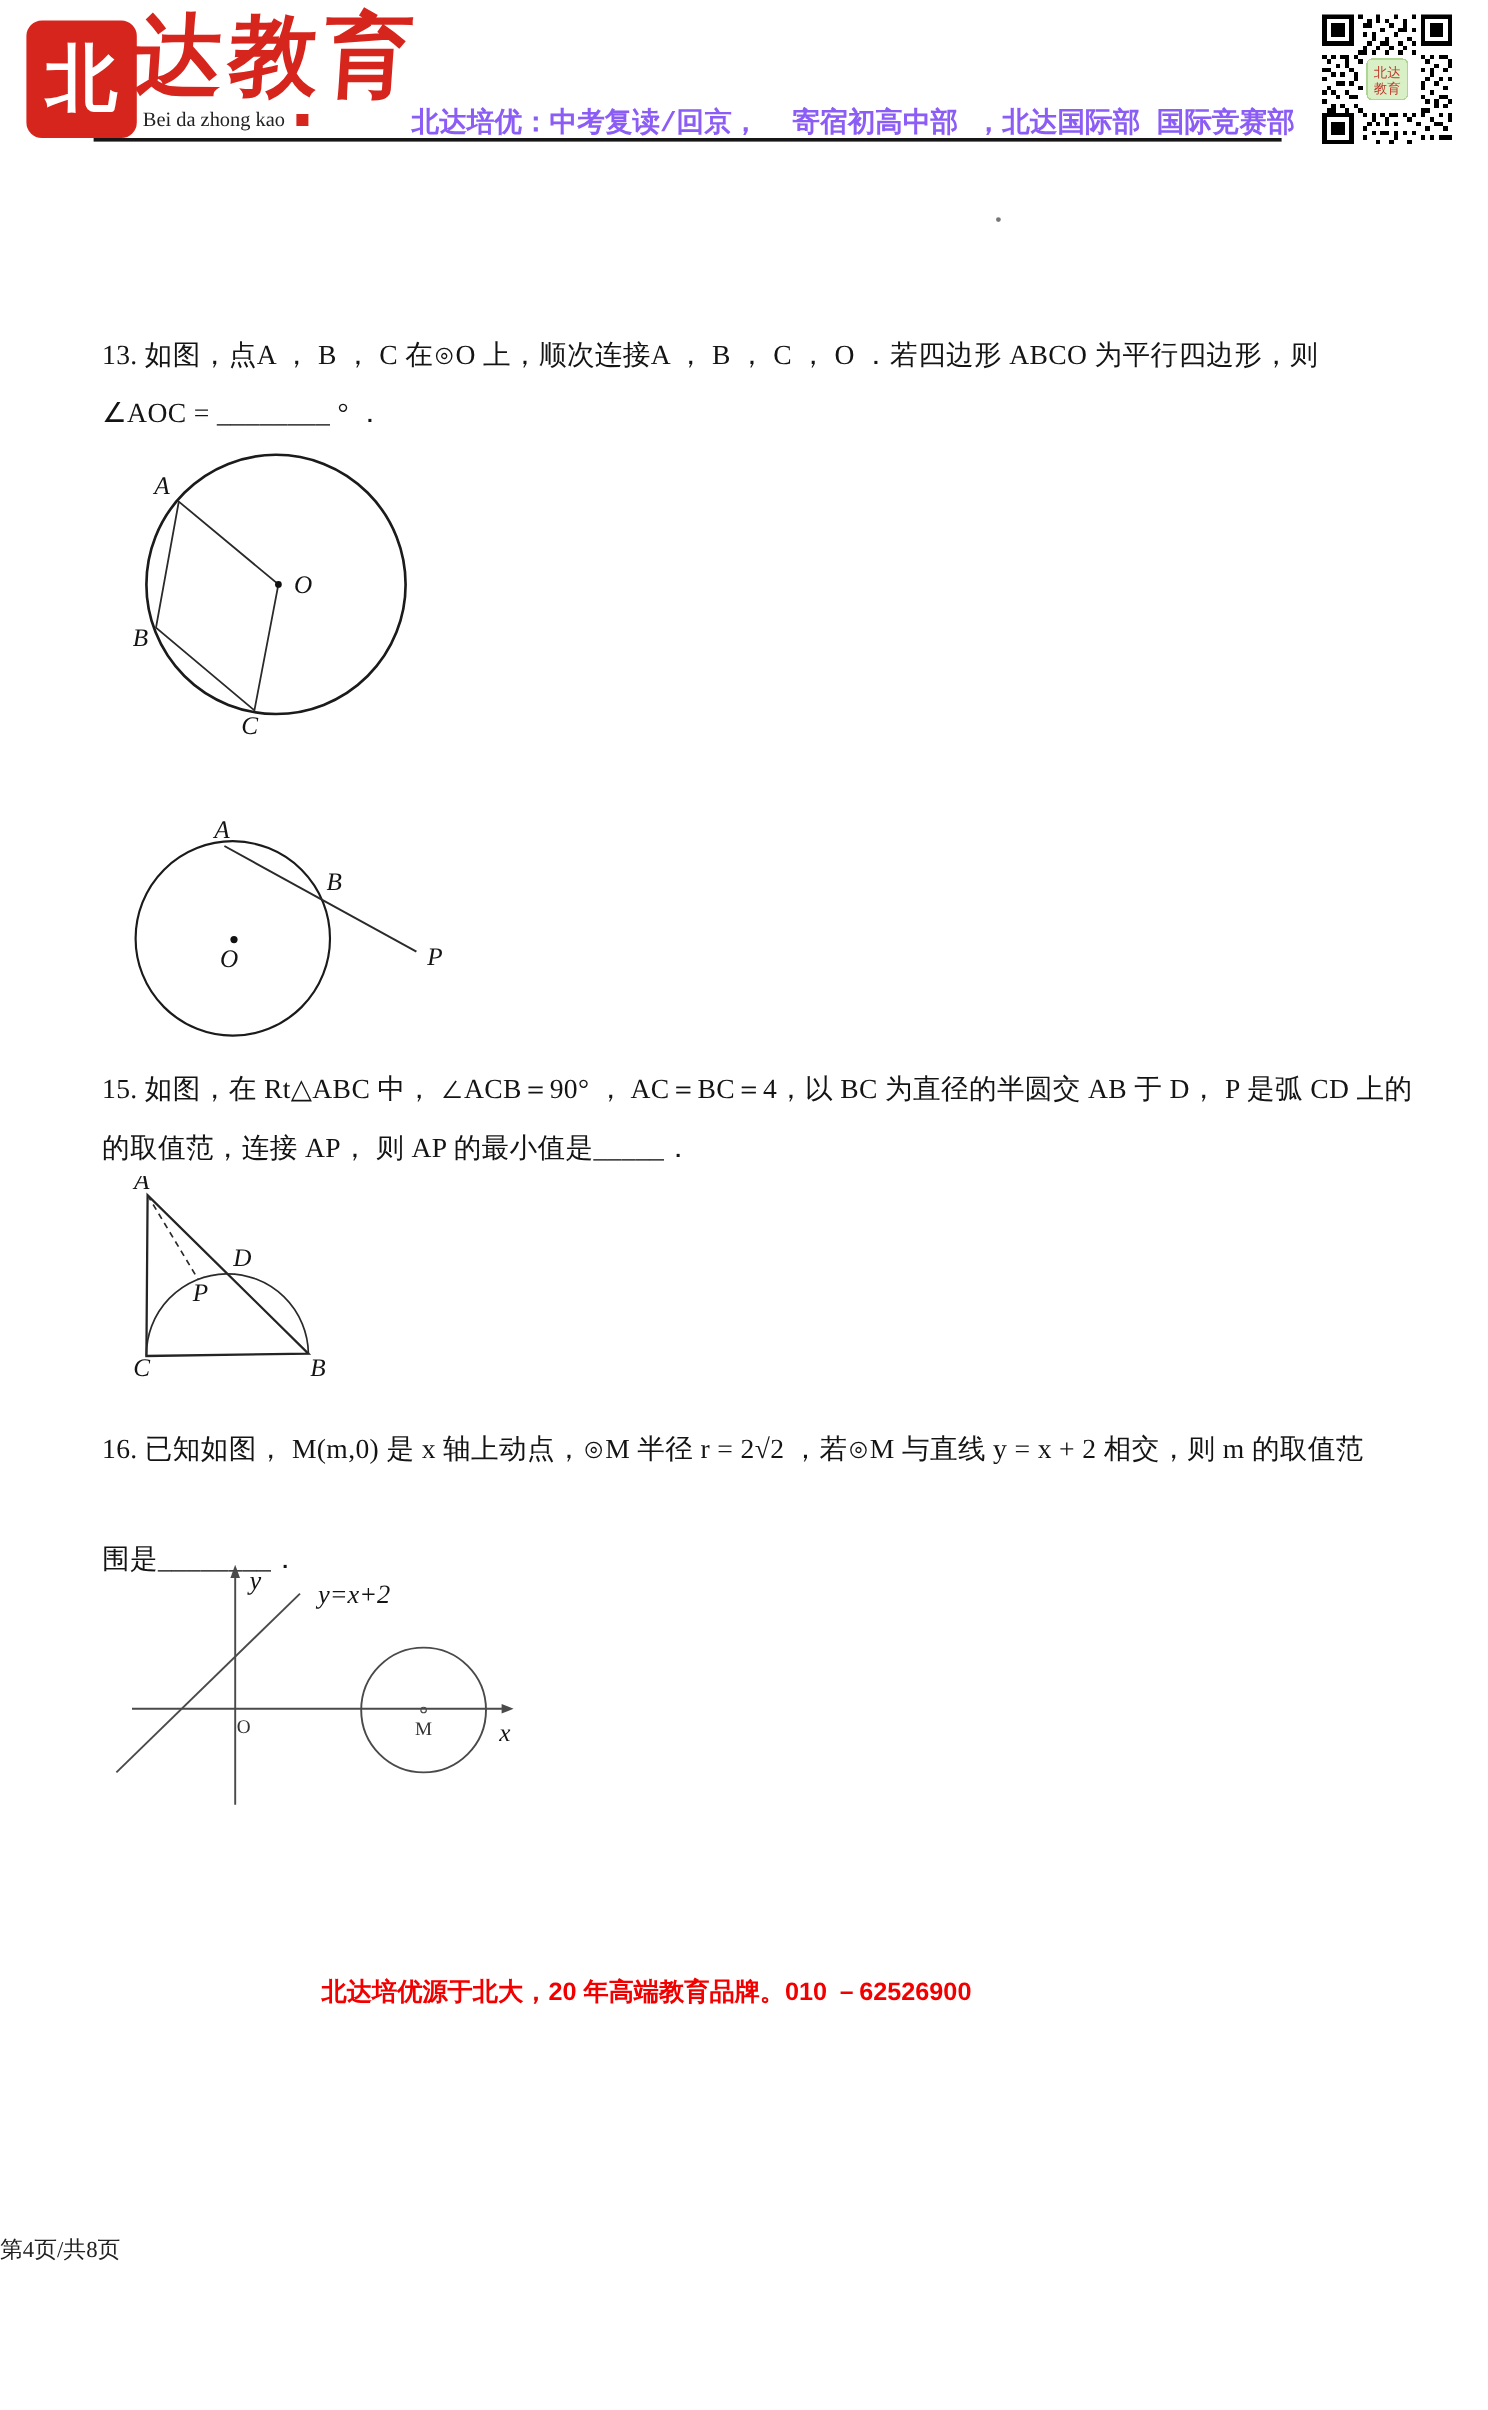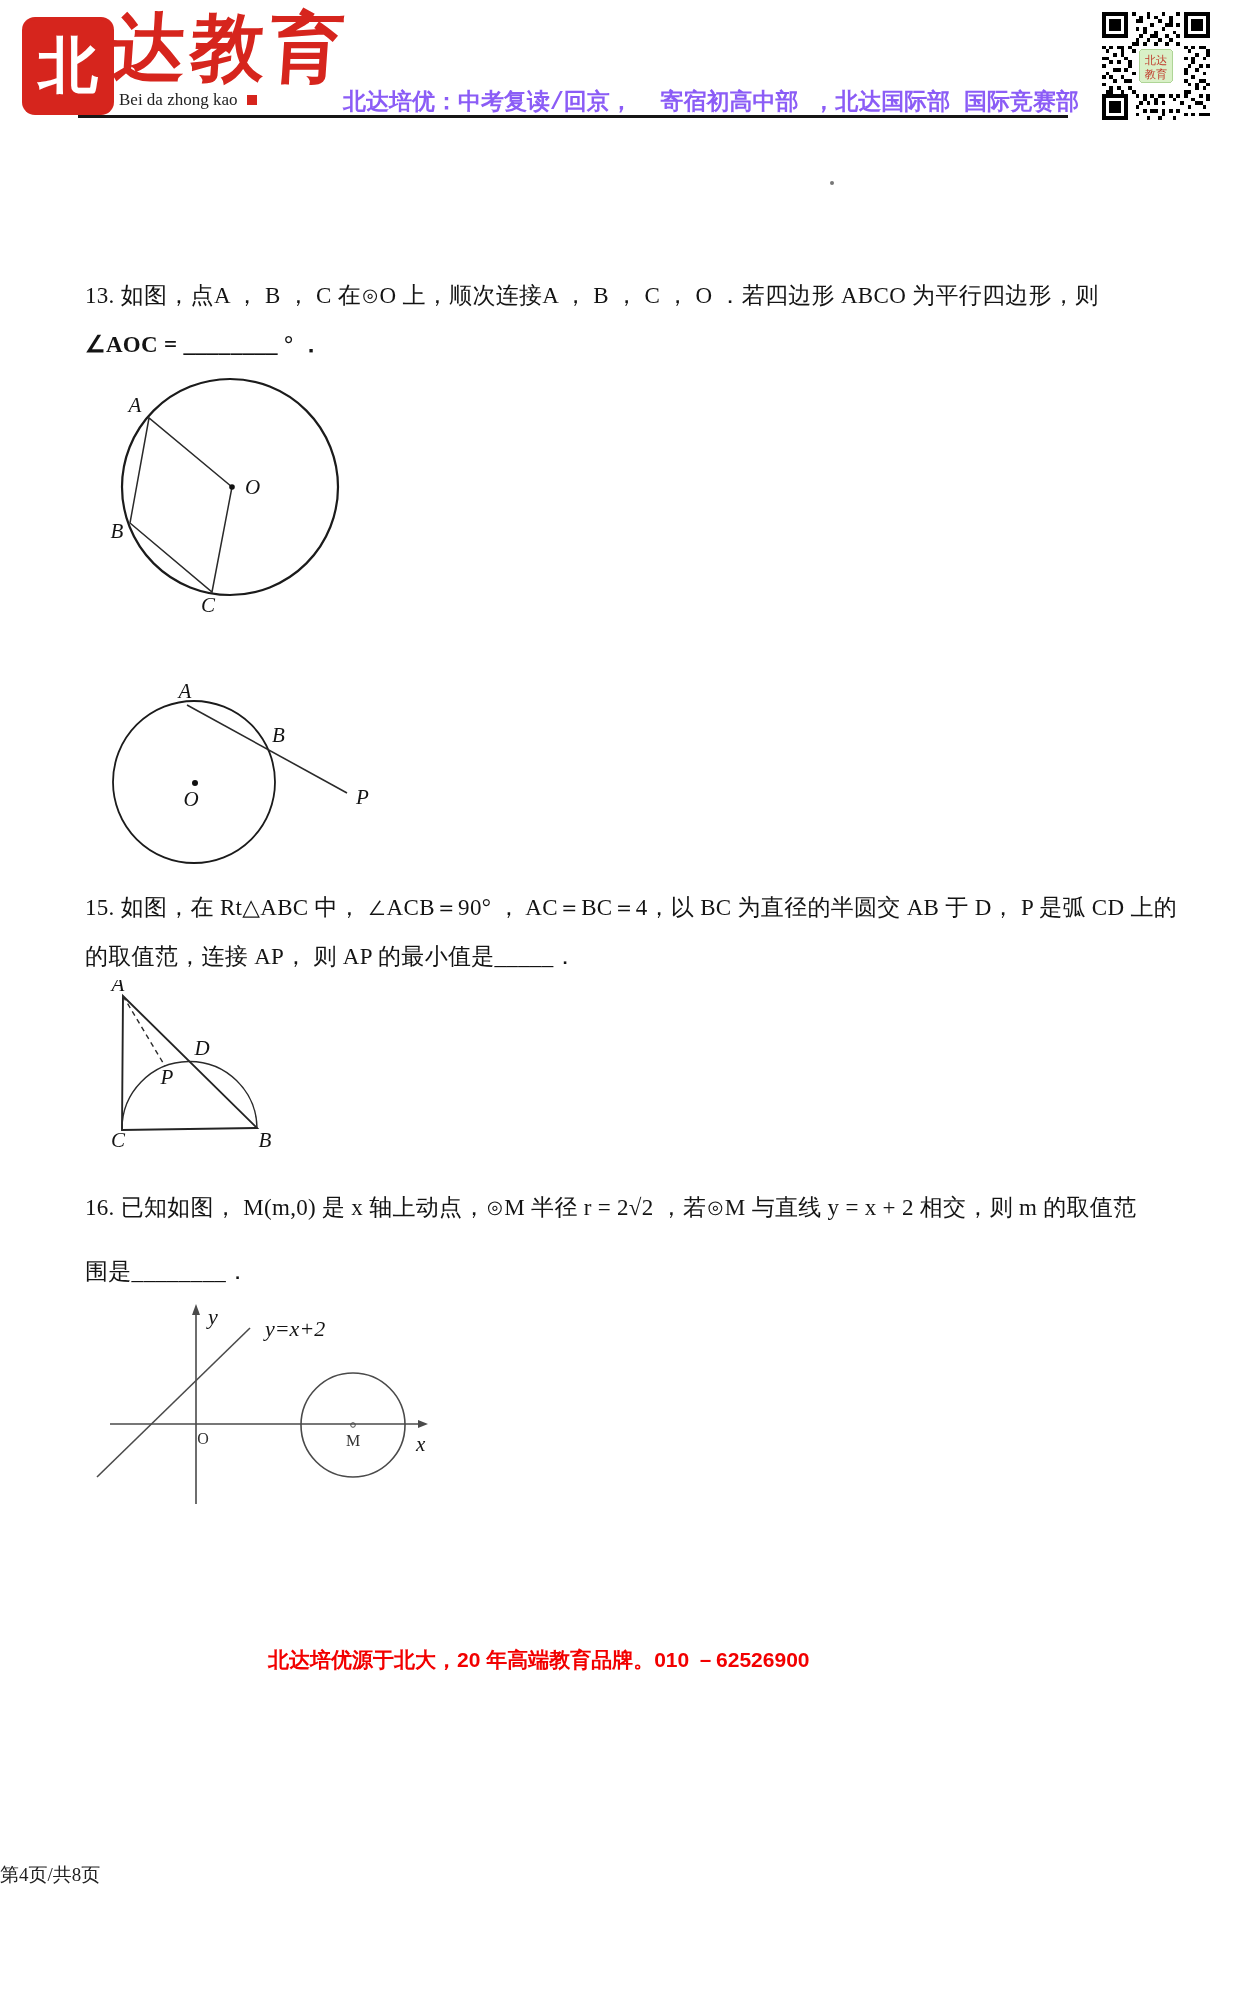--- a/index.html
+++ b/index.html
@@ -77,21 +77,21 @@
     </g>
     <path fill="#000" d="M8 0h1v1H8zM10 1h1v1h-1zM12 0h1v2h-1zM14 1h1v1h-1zM16 0h1v1h-1zM18 1h1v2h-1zM20 0h1v1h-1zM9 2h2v1H9zM13 3h1v1h-1zM15 2h1v1h-1zM17 3h2v1h-2zM20 3h1v1h-1zM9 4h1v1H9zM11 4h1v2h-1zM14 5h1v1h-1zM16 4h1v1h-1zM19 5h1v1h-1zM10 6h1v1h-1zM13 6h2v1h-2zM17 6h1v1h-1zM20 6h1v1h-1zM9 7h1v1H9zM12 7h1v1h-1zM15 7h1v1h-1zM18 7h1v1h-1zM8 8h2v1H8zM11 8h1v1h-1zM14 8h1v1h-1zM17 8h1v1h-1zM20 8h1v1h-1zM0 9h1v1H0zM2 9h1v1H2zM4 9h2v1H4zM7 9h1v1H7zM1 10h1v1H1zM3 11h1v1H3zM5 10h1v2H5zM8 10h1v1H8zM0 12h2v1H0zM6 12h1v1H6zM2 13h1v1H2zM4 13h1v1H4zM7 13h1v2H7zM0 14h1v1H0zM3 15h2v1H3zM6 15h1v1H6zM1 16h1v1H1zM8 16h1v1H8zM0 17h1v1H0zM2 17h1v1H2zM5 17h1v1H5zM3 18h1v1H3zM6 18h2v1H6zM0 19h1v1H0zM2 20h1v1H2zM4 20h1v1H4zM7 20h1v1H7zM1 21h2v1H1zM5 21h1v1H5zM8 21h1v1H8zM22 9h1v1h-1zM24 9h1v1h-1zM26 9h2v1h-2zM23 10h1v1h-1zM25 11h1v1h-1zM28 10h1v2h-1zM22 12h1v1h-1zM24 12h1v2h-1zM27 12h1v1h-1zM23 14h1v1h-1zM26 14h1v1h-1zM28 14h1v1h-1zM22 15h1v2h-1zM25 15h1v1h-1zM27 16h1v1h-1zM24 17h1v1h-1zM26 18h2v1h-2zM22 18h1v1h-1zM23 19h1v1h-1zM25 19h1v2h-1zM28 19h1v1h-1zM22 21h2v1h-2zM27 20h1v1h-1zM9 22h1v1H9zM11 22h1v2h-1zM13 22h1v1h-1zM15 22h2v1h-2zM18 22h1v1h-1zM20 22h1v1h-1zM22 22h1v1h-1zM24 23h1v1h-1zM26 22h1v1h-1zM28 22h1v2h-1zM10 24h1v1h-1zM12 24h1v1h-1zM14 23h1v2h-1zM16 24h1v1h-1zM19 23h1v1h-1zM21 24h1v1h-1zM23 25h1v1h-1zM25 24h2v1h-2zM27 25h1v1h-1zM9 25h1v1H9zM11 26h1v1h-1zM13 26h2v1h-2zM16 26h1v2h-1zM18 26h1v1h-1zM20 26h1v1h-1zM22 27h1v1h-1zM24 27h1v1h-1zM26 27h2v1h-2zM9 27h1v1H9zM12 28h1v1h-1zM15 28h1v1h-1zM19 28h1v1h-1zM28 27h1v1h-1z"></path>
     <rect x="10" y="10" width="9" height="9" rx="1" fill="#d9f0c7" stroke="#aed596" stroke-width="0.3"></rect>
     <text x="14.5" y="14" text-anchor="middle" style="font-size:3px;font-style:normal;fill:#c03a2b;">北达</text>
     <text x="14.5" y="17.6" text-anchor="middle" style="font-size:3px;font-style:normal;fill:#c03a2b;">教育</text>
   </svg>
 
   <div class="abs stray-dot"></div>
 
   <div class="abs qline" style="left:85px; top:280px;">13. 如图，点A ， B ， C 在⊙O 上，顺次连接A ， B ， C ， O ．若四边形 ABCO 为平行四边形，则</div>
-  <div class="abs qline" style="left:85px; top:329px;font-weight:bold;">∠AOC = ________ ° ．</div>
+  <div class="abs qline" style="left:85px; top:329px;">∠AOC = ________ ° ．</div>
 
   <svg class="abs" style="left:75px; top:362px;" width="280" height="254" viewBox="0 0 280 254">
     <circle cx="155" cy="125" r="108" fill="none" stroke="#1b1b1b" stroke-width="2.2"></circle>
     <polygon points="74,56 55,161 137,230 157,125" fill="none" stroke="#2a2a2a" stroke-width="1.5"></polygon>
     <circle cx="157" cy="125" r="2.8" fill="#111"></circle>
     <text x="60" y="50" text-anchor="middle">A</text>
     <text x="42" y="176" text-anchor="middle">B</text>
     <text x="133" y="250" text-anchor="middle">C</text>
     <text x="170" y="132">O</text>
   </svg>
@@ -115,21 +115,21 @@
     <path d="M 47 150 A 67.5 67.5 0 0 1 182 148" fill="none" stroke="#2a2a2a" stroke-width="1.4"></path>
     <line x1="48" y1="16" x2="90" y2="86" stroke="#2a2a2a" stroke-width="1.4" stroke-dasharray="5 4"></line>
     <text x="43" y="11" text-anchor="middle">A</text>
     <text x="127" y="75" text-anchor="middle">D</text>
     <text x="92" y="104" text-anchor="middle">P</text>
     <text x="43" y="167" text-anchor="middle">C</text>
     <text x="190" y="167" text-anchor="middle">B</text>
   </svg>
 
   <div class="abs qline" style="left:85px; top:1192px;">16. 已知如图， M(m,0) 是 x 轴上动点，⊙M 半径 r = 2√2 ，若⊙M 与直线 y = x + 2 相交，则 m 的取值范</div>
-  <div class="abs qline" style="left:85px; top:1256px;">围是________．</div>
+  <div class="abs qline" style="left:85px; top:1284px;">围是________．</div>
 
   <svg class="abs" style="left:80px; top:1292px;" width="360" height="214" viewBox="0 0 360 214">
     <line x1="116" y1="20" x2="116" y2="212" stroke="#4a4a4a" stroke-width="1.6"></line>
     <polygon points="116,12 112,23 120,23" fill="#4a4a4a"></polygon>
     <line x1="30" y1="132" x2="340" y2="132" stroke="#4a4a4a" stroke-width="1.6"></line>
     <polygon points="348,132 338,128 338,136" fill="#4a4a4a"></polygon>
     <line x1="17" y1="185" x2="170" y2="36" stroke="#4a4a4a" stroke-width="1.6"></line>
     <circle cx="273" cy="133" r="52" fill="none" stroke="#4a4a4a" stroke-width="1.6"></circle>
     <circle cx="273" cy="133" r="2.3" fill="none" stroke="#4a4a4a" stroke-width="1"></circle>
     <text x="128" y="32" style="font-size:22px;">y</text>

